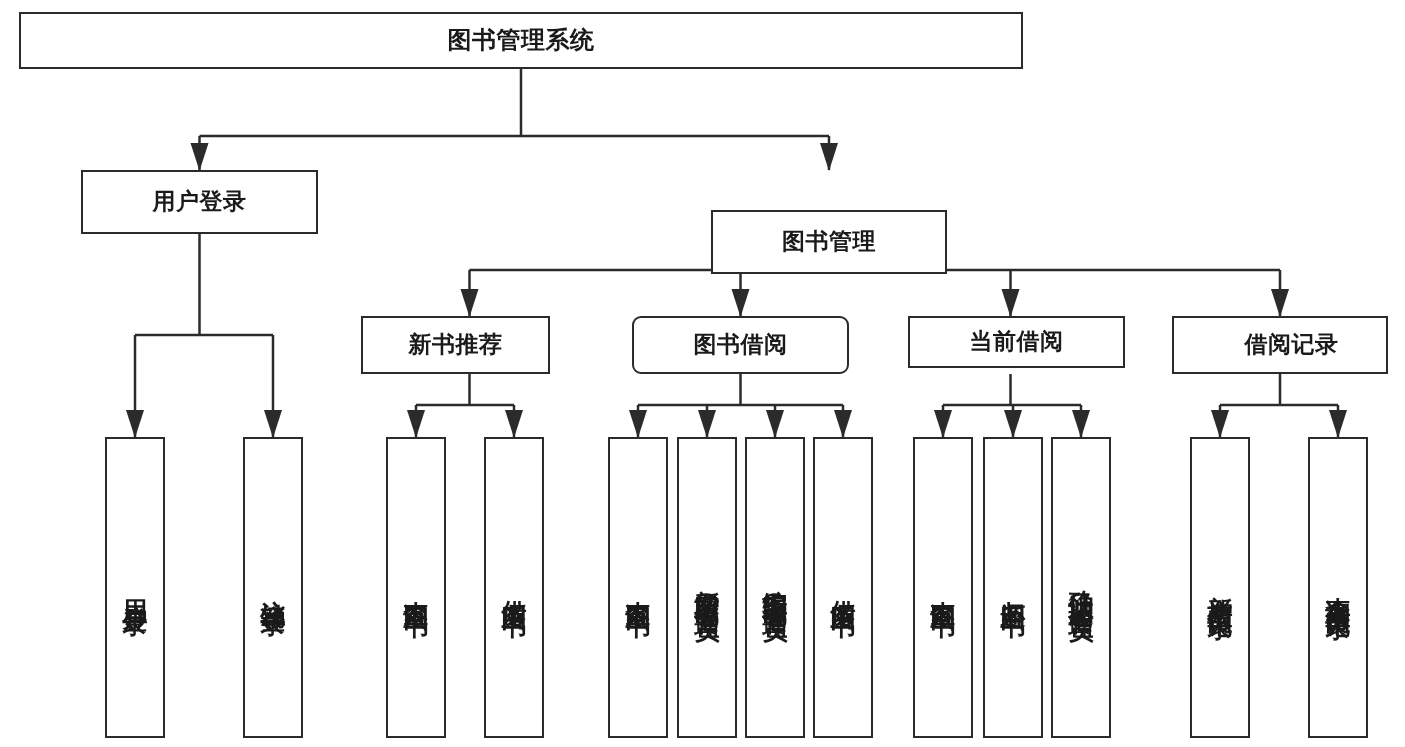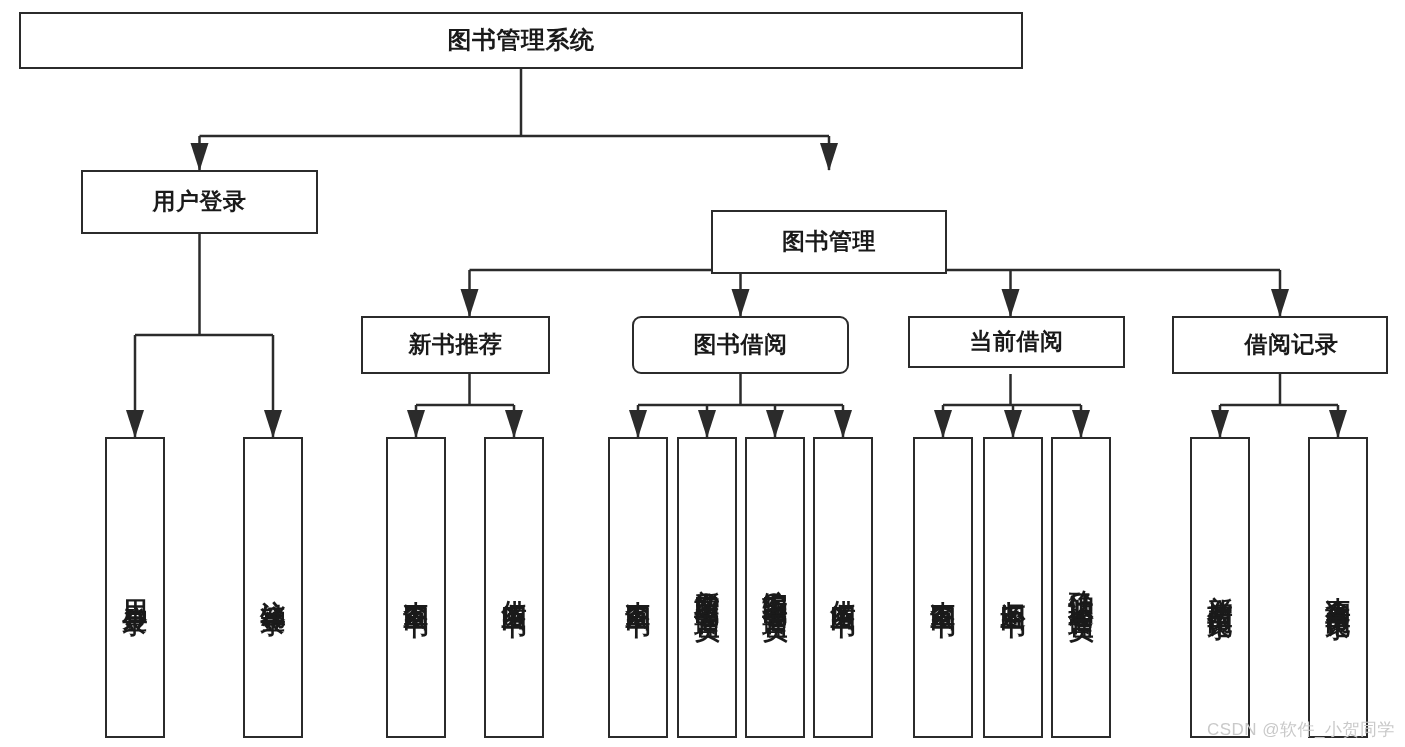--- a/index.html
+++ b/index.html
@@ -199,14 +199,13 @@
       <div class="node vert" style="left: 1051px; top: 437px; width: 60px; height: 301px;">
         <span class="node-label">确认归还（管理员）</span>
       </div>
       <div class="node vert" style="left: 1190px; top: 437px; width: 60px; height: 301px;">
         <span class="node-label">新增借阅记录</span>
       </div>
       <div class="node vert" style="left: 1308px; top: 437px; width: 60px; height: 301px;">
         <span class="node-label">查询借阅记录</span>
       </div>
     </div>
-  <div id="watermark">CSDN @软件_小贺同学</div>
 </div>
 
 </body></html>

